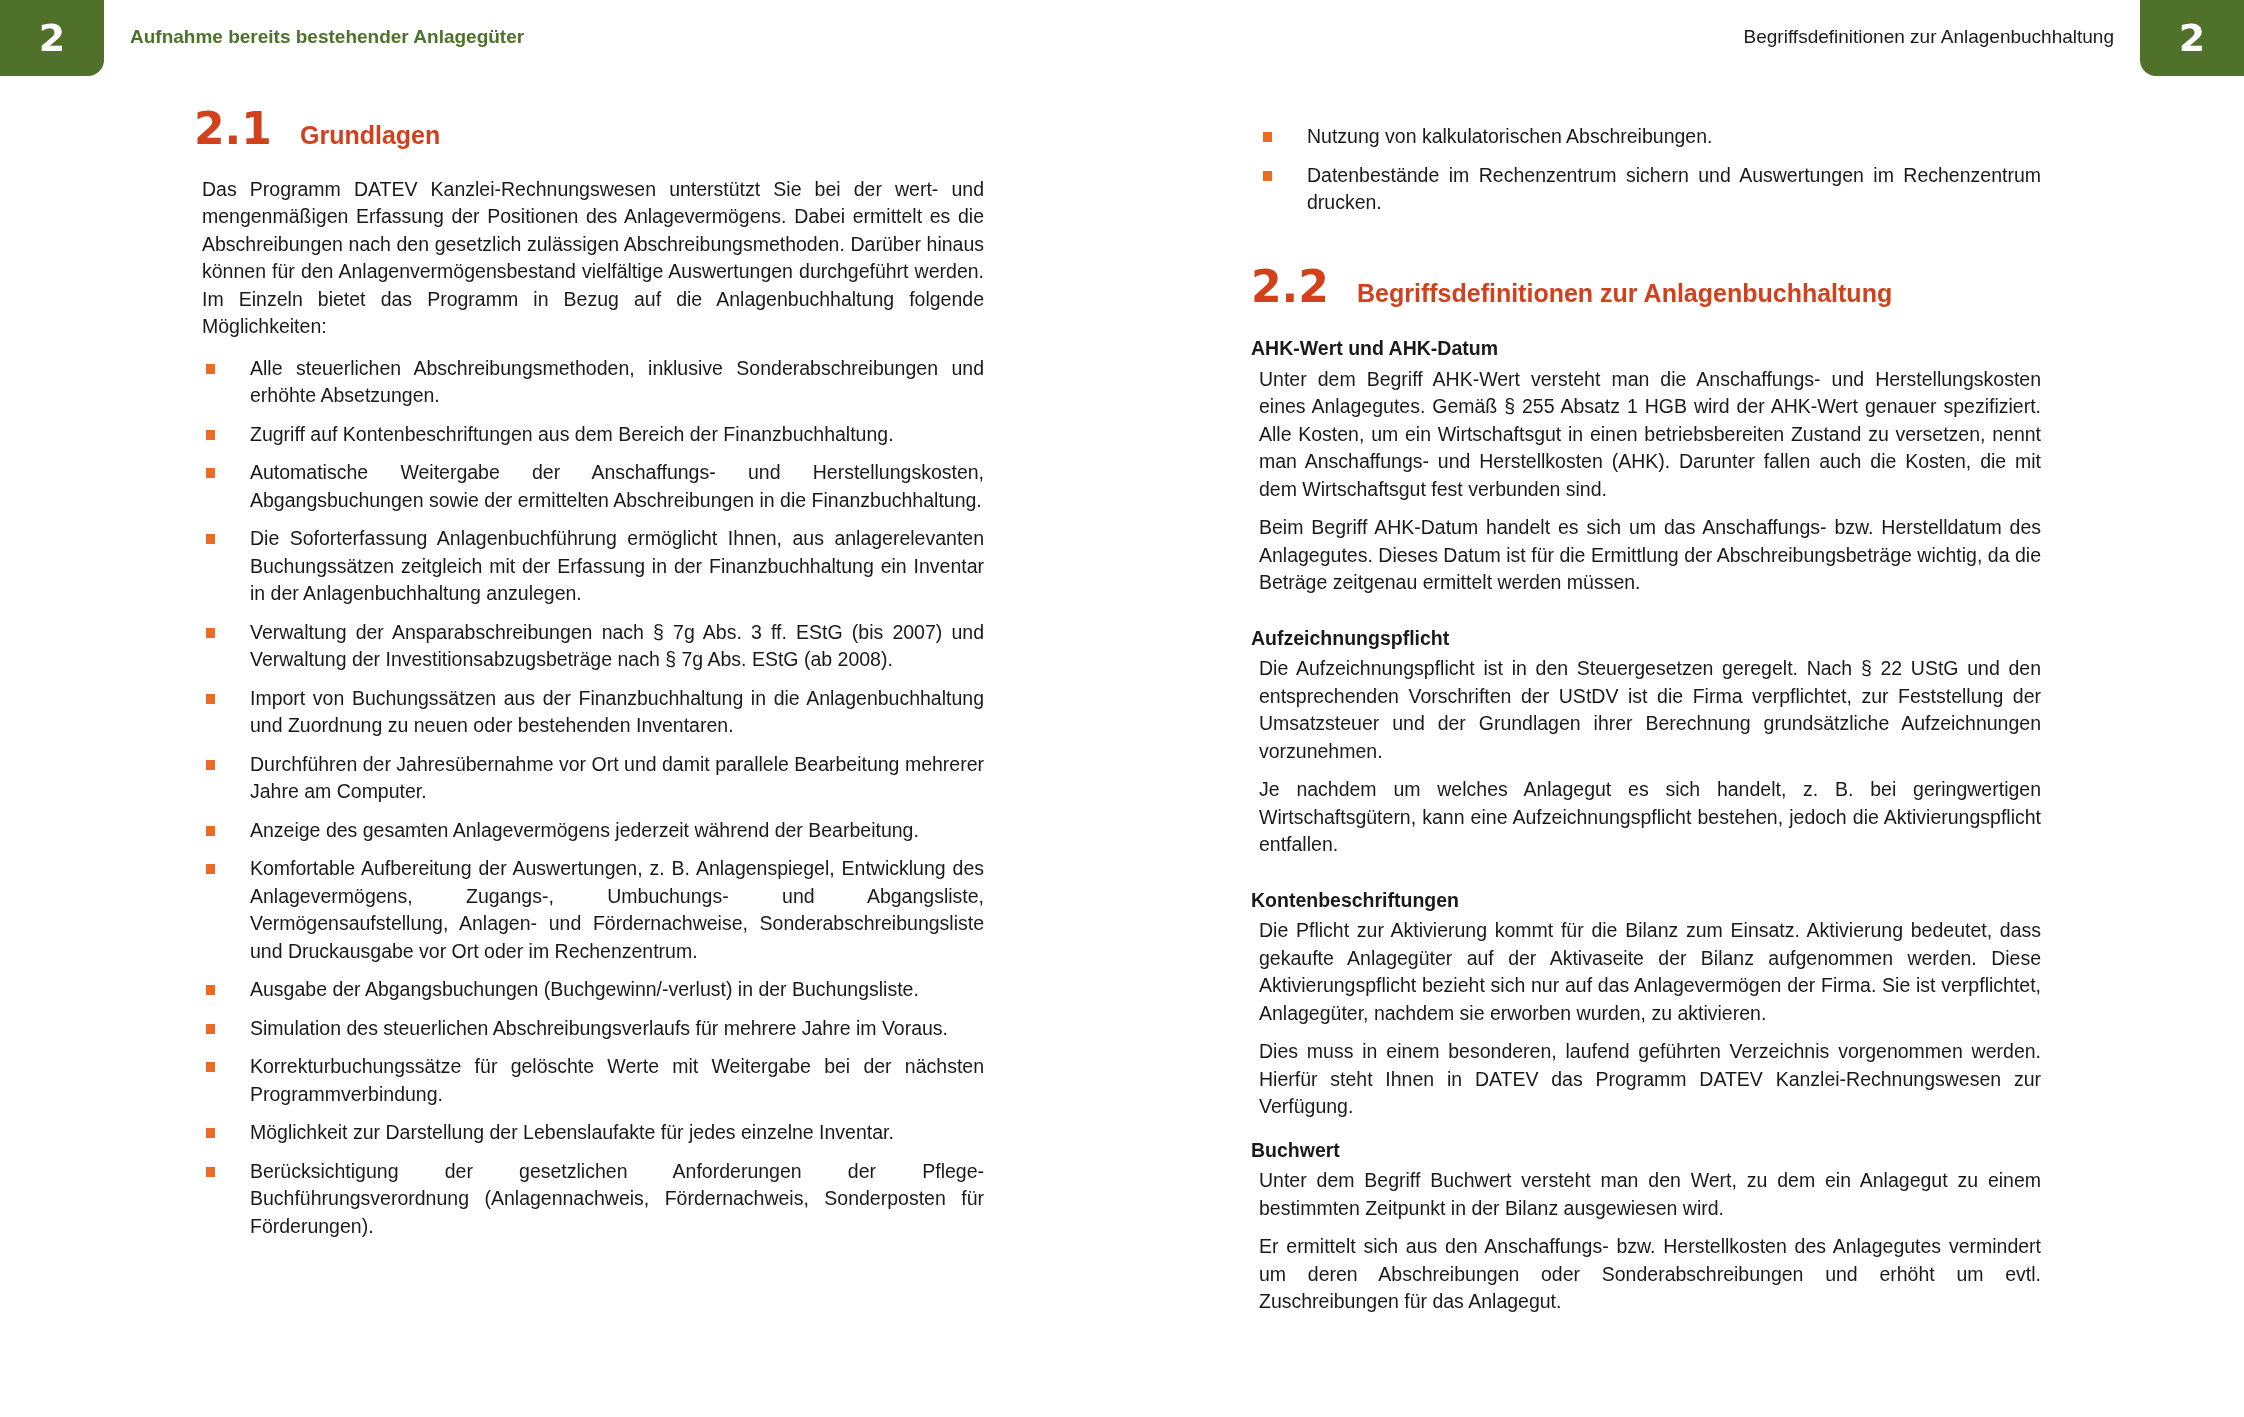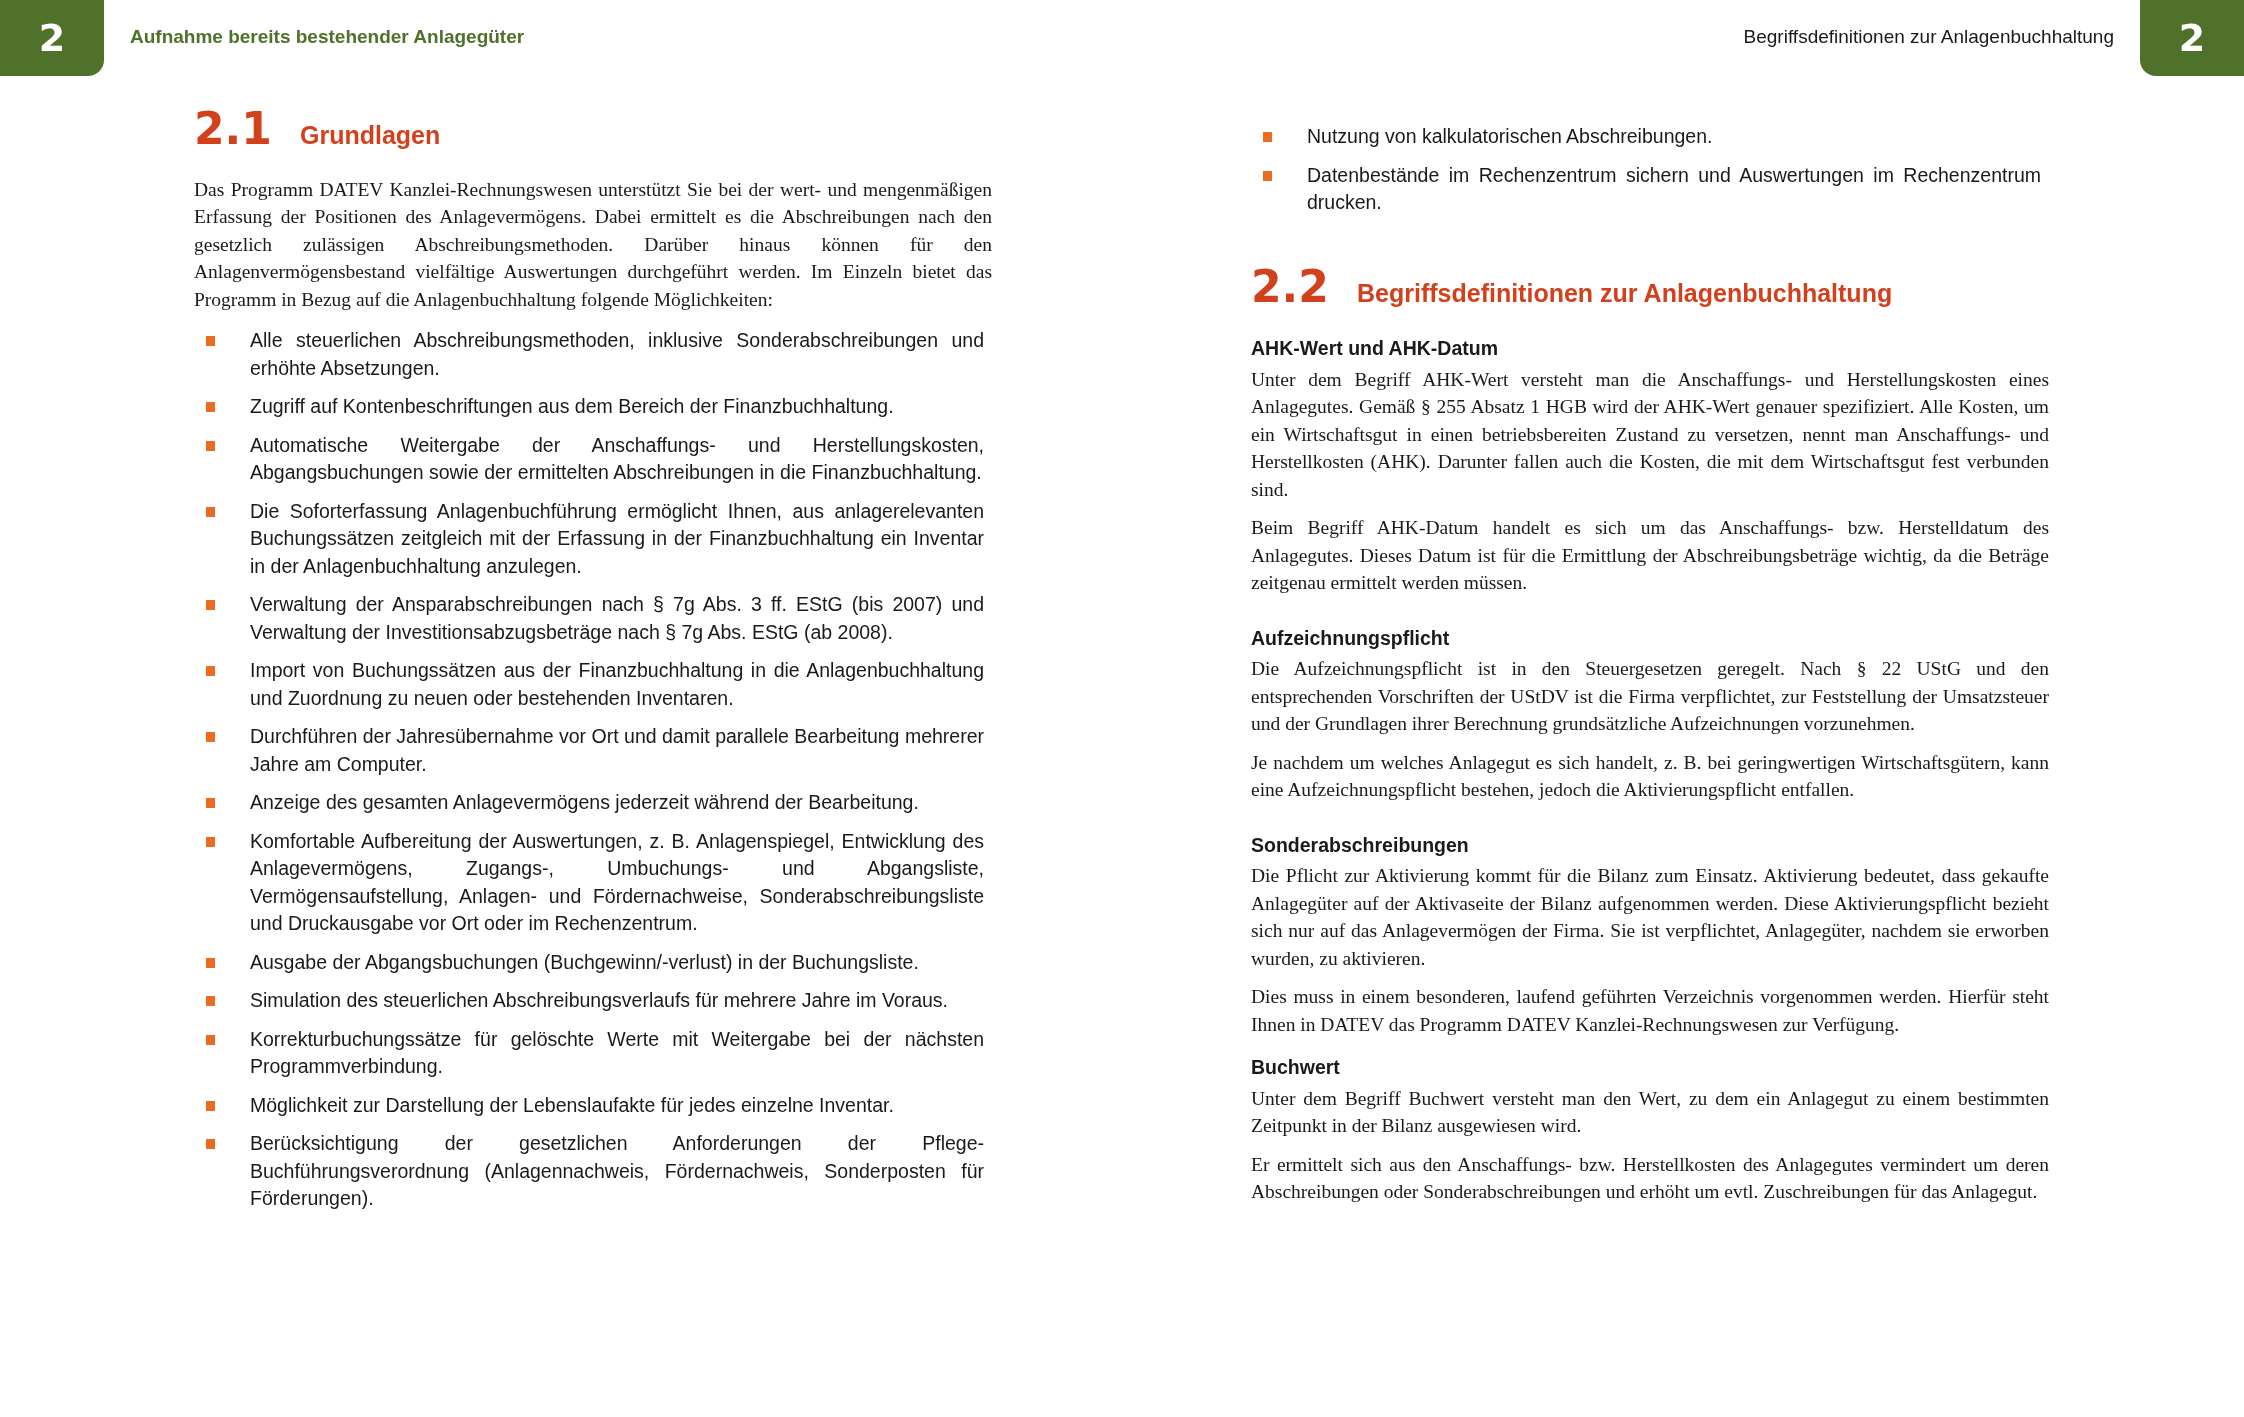--- a/index.html
+++ b/index.html
@@ -12,21 +12,21 @@
   .tab.right { right:0; border-bottom-left-radius:16px; }
   .runhead { position:absolute; top:26px; font-size:19px; }
   .runhead.left { left:130px; color:#4f7129; font-weight:bold; }
   .runhead.right { right:130px; color:#1a1a1a; }
   .col { position:absolute; top:11px; width:798px; font-size:19.5px; line-height:27.5px; }
   .col.left { left:194px; }
   .col.right { left:1251px; }
   .sec { display:flex; align-items:baseline; }
   .secnum { color:#d2401c; font-weight:bold; font-size:44px; width:106px; font-family:"DejaVu Sans", sans-serif; }
   .sectitle { color:#d2401c; font-weight:bold; font-size:25px; }
-  p { margin:0; text-align:justify;font-family:Liberation Serif, serif; }
+  p { margin:8px; text-align:justify; }
   ul { list-style:none; margin:8px; padding:0; }
   li { position:relative; padding-left:48px; text-align:justify; margin-bottom:11px; }
   .bullet { position:absolute; left:4px; top:9px; width:9px; height:10px; background:#ee6a20; }
   h4 { margin:0; font-size:19.5px; font-weight:bold; line-height:27.5px; }
   .pnum { position:absolute; top:1432px; font-size:19px; color:#1a1a1a; }
   .pnum.left { left:37px; } .pnum.right { right:36px; }
 </style>
 </head>
 <body>
 
@@ -69,21 +69,21 @@
     <span class="secnum">2.2</span>
     <span class="sectitle">Begriffsdefinitionen zur Anlagenbuchhaltung</span>
   </div>
   <div id="terms">
       <h4 style="margin-top: 28px;">AHK-Wert und AHK-Datum</h4>
       <p style="margin-top: 3px;">Unter dem Begriff AHK-Wert versteht man die Anschaffungs- und Herstellungskosten eines Anlagegutes. Gemäß § 255 Absatz 1 HGB wird der AHK-Wert genauer spezifiziert. Alle Kosten, um ein Wirtschaftsgut in einen betriebsbereiten Zustand zu versetzen, nennt man Anschaffungs- und Herstellkosten (AHK). Darunter fallen auch die Kosten, die mit dem Wirtschaftsgut fest verbunden sind.</p>
       <p style="margin-top: 11px;">Beim Begriff AHK-Datum handelt es sich um das Anschaffungs- bzw. Herstelldatum des Anlagegutes. Dieses Datum ist für die Ermittlung der Abschreibungsbeträge wichtig, da die Beträge zeitgenau ermittelt werden müssen.</p>
       <h4 style="margin-top: 28px;">Aufzeichnungspflicht</h4>
       <p style="margin-top: 3px;">Die Aufzeichnungspflicht ist in den Steuergesetzen geregelt. Nach § 22 UStG und den entsprechenden Vorschriften der UStDV ist die Firma verpflichtet, zur Feststellung der Umsatzsteuer und der Grundlagen ihrer Berechnung grundsätzliche Aufzeichnungen vorzunehmen.</p>
       <p style="margin-top: 11px;">Je nachdem um welches Anlagegut es sich handelt, z. B. bei geringwertigen Wirtschaftsgütern, kann eine Aufzeichnungspflicht bestehen, jedoch die Aktivierungspflicht entfallen.</p>
-      <h4 style="margin-top: 28px;">Sonderabschreibungen</h4>
+      <h4 style="margin-top: 28px;">Kontenbeschriftungen</h4>
       <p style="margin-top: 3px;">Die Pflicht zur Aktivierung kommt für die Bilanz zum Einsatz. Aktivierung bedeutet, dass gekaufte Anlagegüter auf der Aktivaseite der Bilanz aufgenommen werden. Diese Aktivierungspflicht bezieht sich nur auf das Anlagevermögen der Firma. Sie ist verpflichtet, Anlagegüter, nachdem sie erworben wurden, zu aktivieren.</p>
       <p style="margin-top: 11px;">Dies muss in einem besonderen, laufend geführten Verzeichnis vorgenommen werden. Hierfür steht Ihnen in DATEV das Programm DATEV Kanzlei-Rechnungswesen zur Verfügung.</p>
       <h4 style="margin-top: 16px;">Buchwert</h4>
       <p style="margin-top: 3px;">Unter dem Begriff Buchwert versteht man den Wert, zu dem ein Anlagegut zu einem bestimmten Zeitpunkt in der Bilanz ausgewiesen wird.</p>
       <p style="margin-top: 11px;">Er ermittelt sich aus den Anschaffungs- bzw. Herstellkosten des Anlagegutes vermindert um deren Abschreibungen oder Sonderabschreibungen und erhöht um evtl. Zuschreibungen für das Anlagegut.</p>
     </div>
 </div>
 
 <div class="pnum left">32</div>
 <div class="pnum right">33</div>

